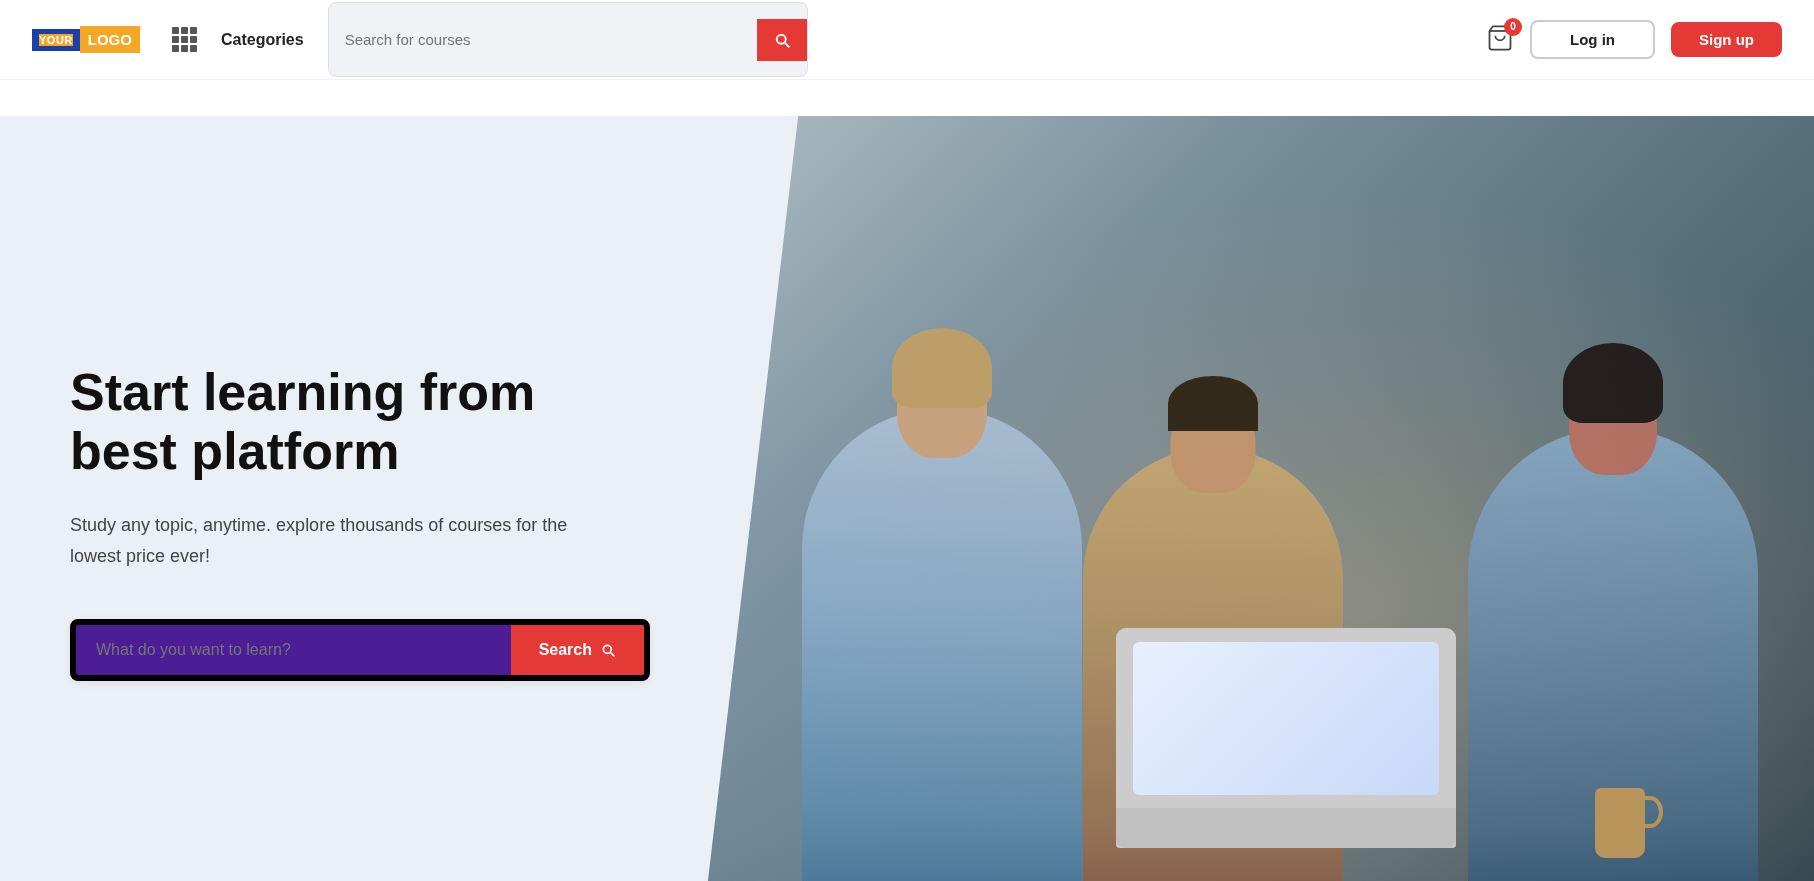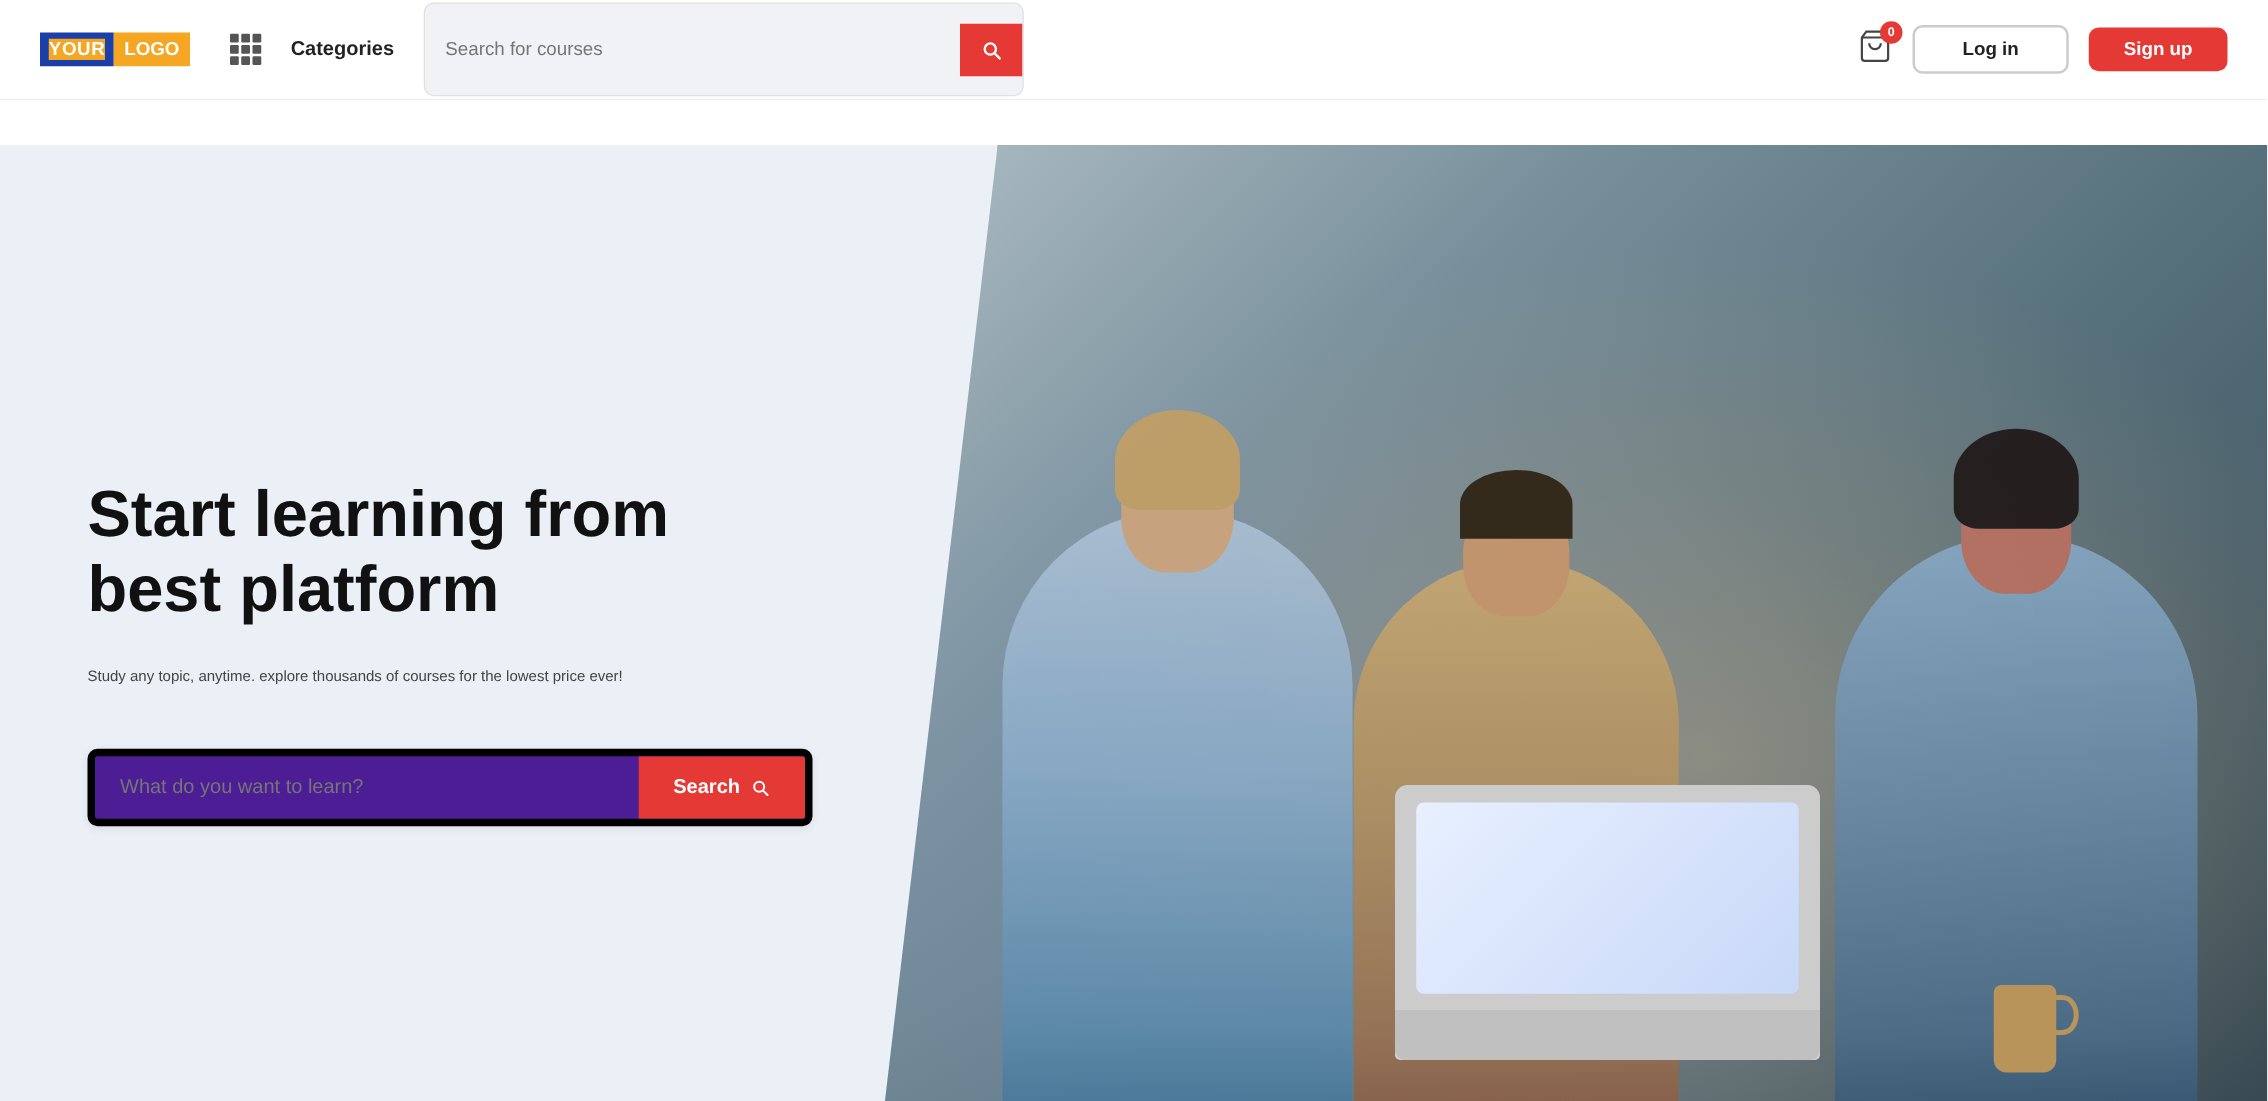--- a/index.html
+++ b/index.html
@@ -18,21 +18,21 @@
     .logo-wrap {
       display: flex;
       align-items: center;
       text-decoration: none;
       margin-right: 8px;
     }
     .logo-box {
       background: #1a3fa8;
       color: #fff;
       font-weight: 900;
-      font-size: 15px;
+      font-size: 11px;
       padding: 5px 7px;
       letter-spacing: 0.5px;
     }
     .logo-box span {
       background: #f5a623;
       color: #fff;
       font-weight: 900;
     }
     .logo-text {
       background: #f5a623;
@@ -172,21 +172,21 @@
       z-index: 2;
     }
     .hero-title {
       font-size: 52px;
       font-weight: 900;
       color: #111;
       line-height: 1.15;
       margin-bottom: 28px;
     }
     .hero-subtitle {
-      font-size: 12px;
+      font-size: 18px;
       color: #444;
       line-height: 1.7;
       margin-bottom: 48px;
       max-width: 520px;
     }
     .hero-search {
       display: flex;
       align-items: flex-start;
       max-width: 580px;
       background: #4c1d95;

